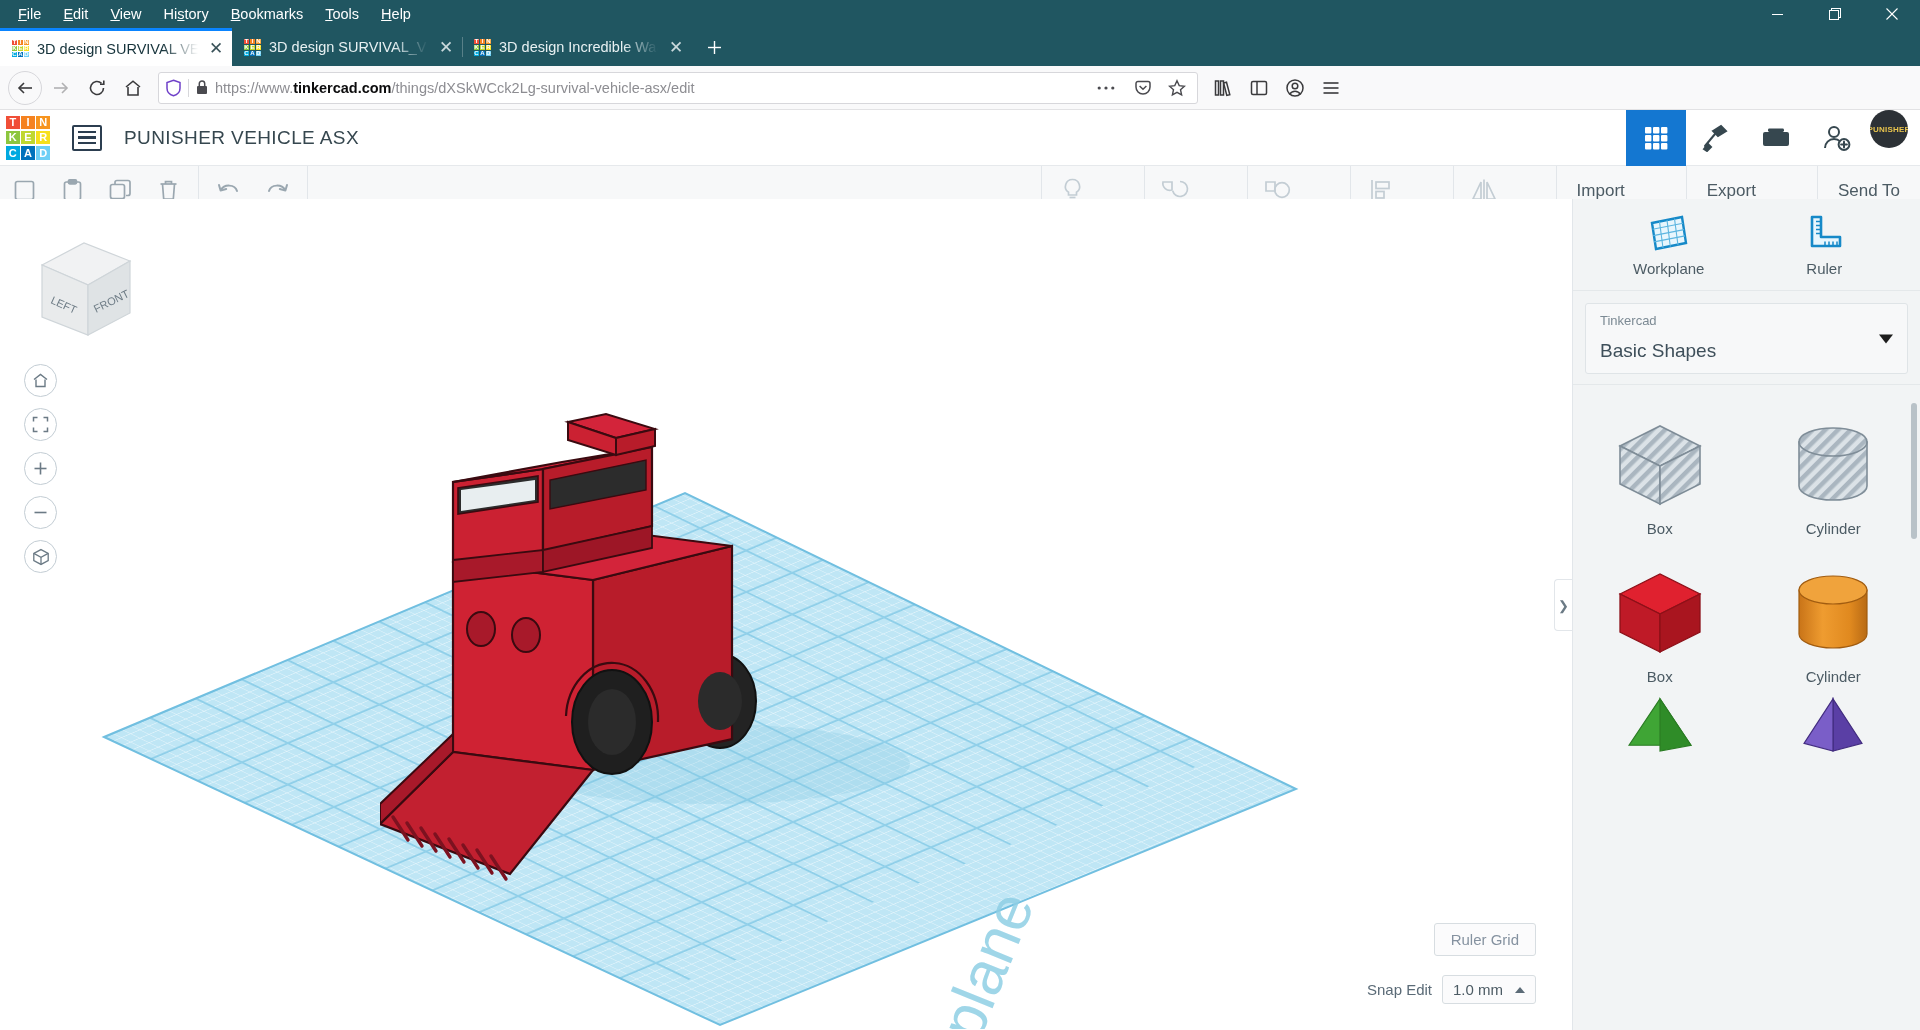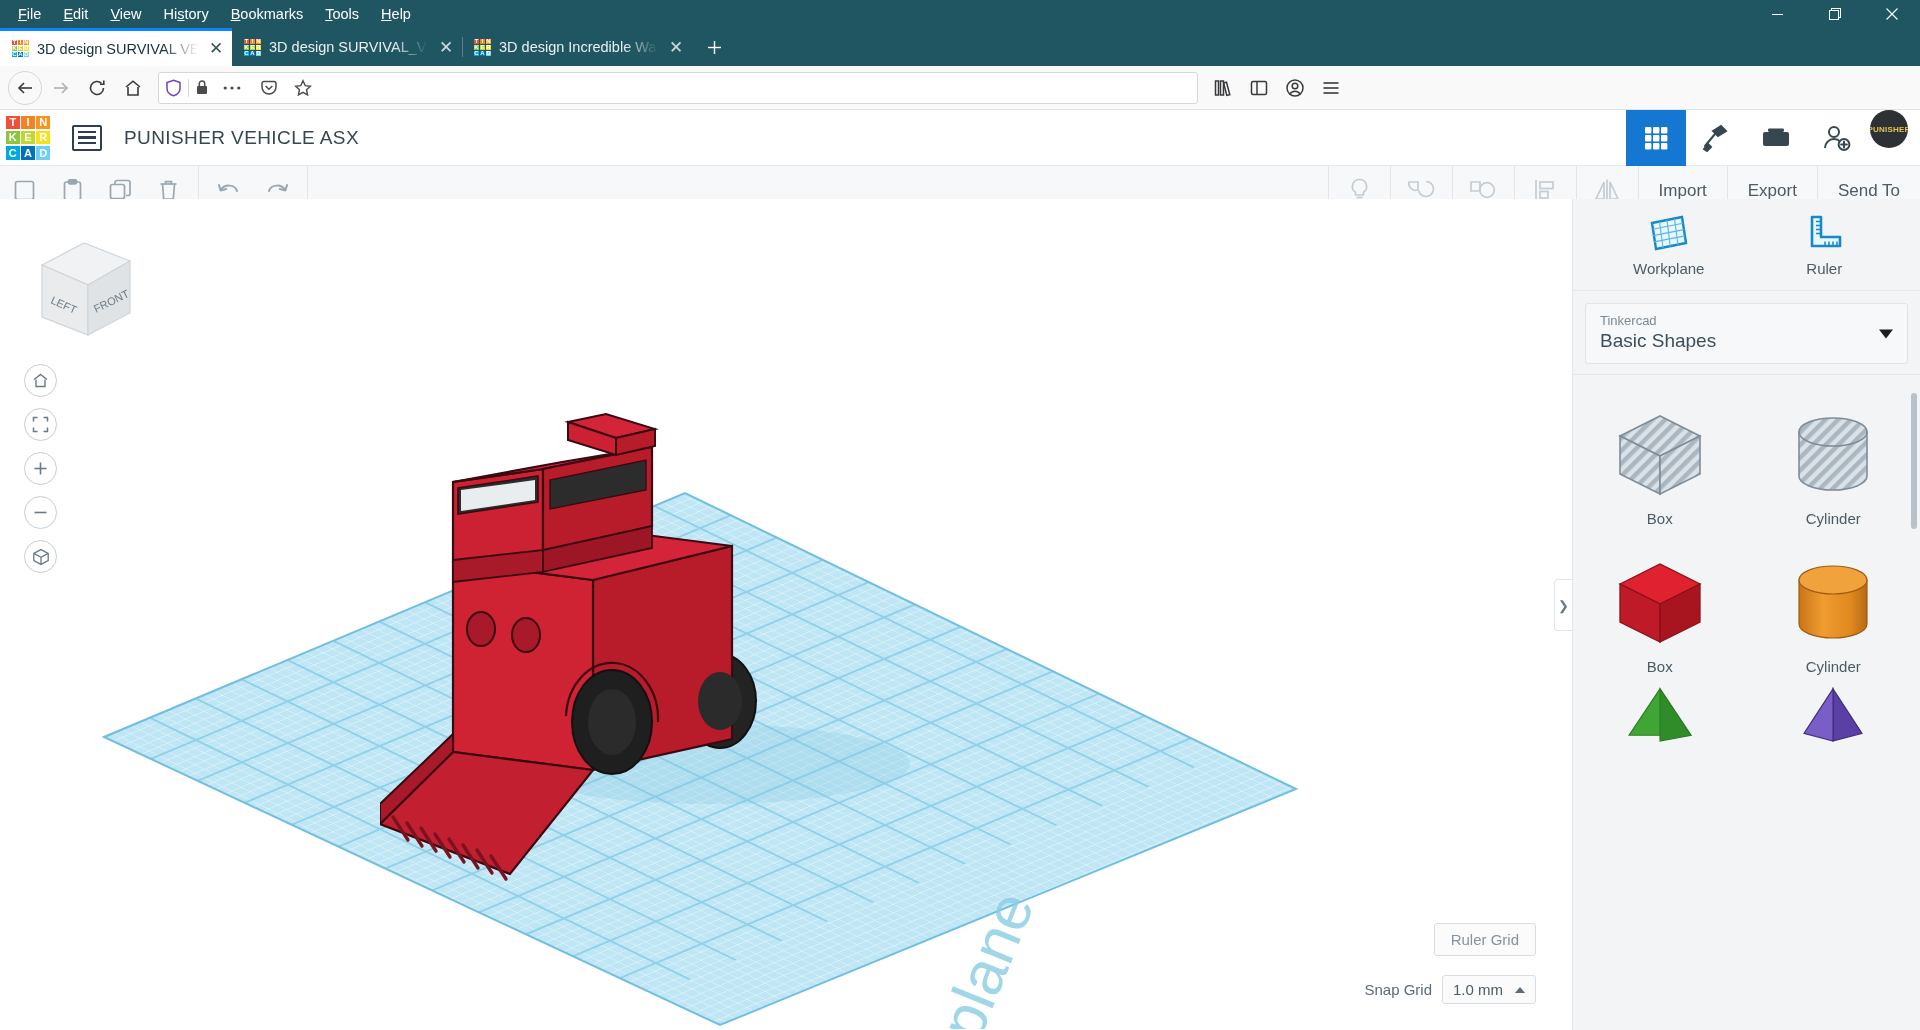--- a/index.html
+++ b/index.html
@@ -167,21 +167,21 @@
   }
   .tb-group { display: flex; align-items: center; }
   .tb-btn {
     width: 48px; height: 49px;
     display: flex; align-items: center; justify-content: center;
     color: #9aa7b0;
   }
   .tb-sep { width: 1px; background: #e2e6ea; margin: 0 6px; }
   .tb-right {
     position: absolute; right: 0; top: 0; height: 49px;
-    display: flex; align-items: stretch;
+    display: flex; align-items: stretch; gap: 41px;
   }
   .tb-iconbtn {
     width: 62px; display: flex; align-items: center; justify-content: center;
     color: #c3cdd4; border-left: 1px solid #e2e6ea;
   }
   .tb-textbtn {
     padding: 0 20px; display: flex; align-items: center; justify-content: center;
     font-size: 17px; color: #4c5b64; border-left: 1px solid #e2e6ea;
     white-space: nowrap;
   }
@@ -263,21 +263,21 @@
     display: flex; flex-direction: column; align-items: center; gap: 7px;
     width: 120px;
   }
   .rp-tool-label { font-size: 15px; color: #4c5b64; }
   .rp-select-wrap { padding: 12px 12px 10px; }
   .rp-select {
     background: #f7f8f9; border: 1px solid #dfe4e7; border-radius: 3px;
     padding: 9px 14px 11px; position: relative;
   }
   .rp-select-sub { font-size: 13px; color: #7c8a94; }
-  .rp-select-main { font-size: 19px; color: #3e4f5a; margin-top: 2px; }
+  .rp-select-main { font-size: 19px; color: #3e4f5a; margin-top: 12px; }
   .rp-select-caret {
     position: absolute; right: 14px; top: 50%; transform: translateY(-50%);
     width: 0; height: 0; border-left: 7px solid transparent;
     border-right: 7px solid transparent; border-top: 9px solid #1d1d1d;
   }
   .rp-grid {
     flex: 1; overflow: hidden; position: relative;
     border-top: 1px solid #e4e8ea;
     padding: 14px 0 0;
   }
@@ -421,20 +421,21 @@
         <path d="M8.5 1.3 L15 3.6 v5.6 c0 4-3.1 6.6-6.5 7.6 C5.1 15.8 2 13.2 2 9.2 V3.6 Z"></path>
       </svg>
     </div>
     <div class="url-divider"></div>
     <div class="url-icon">
       <svg width="14" height="17" viewBox="0 0 14 17" fill="none" stroke="currentColor" stroke-width="1.5">
         <rect x="2" y="7" width="10" height="8" rx="1" fill="currentColor" stroke="none"></rect>
         <path d="M4.3 7V4.6a2.7 2.7 0 0 1 5.4 0V7"></path>
       </svg>
     </div>
+    <div class="url-text"><span>https://www.</span><b>tinkercad.com</b><span>/things/dXSkWCck2Lg-survival-vehicle-asx/edit</span></div>
     <div class="url-icon" style="padding:0 8px;">
       <svg width="18" height="6" viewBox="0 0 18 6" fill="currentColor">
         <circle cx="2.2" cy="3" r="1.6"></circle>
           <circle cx="9" cy="3" r="1.6"></circle>
           <circle cx="15.8" cy="3" r="1.6"></circle>
       </svg>
     </div>
     <div class="url-icon" style="padding:0 5px;">
       <svg width="18" height="18" viewBox="0 0 18 18" fill="none" stroke="currentColor" stroke-width="1.5">
         <path d="M2 4.5a2 2 0 0 1 2-2h10a2 2 0 0 1 2 2V8c0 4-3.1 7-7 7S2 12 2 8Z"></path>
@@ -782,21 +783,21 @@
 
         <ellipse cx="340" cy="397" rx="22" ry="29" fill="#2b2b2b"></ellipse>
       </svg>
     </div>
 
     <div class="panel-handle">❯</div>
 
     <div class="edit-grid-btn">Ruler Grid</div>
 
     <div class="snapgrid-row">
-      <div class="snapgrid-label">Snap Grid</div>
+      <div class="snapgrid-label">Snap Edit</div>
       <div class="snapgrid-select">
         <span>1.0 mm</span>
         <span class="caret-up"></span>
       </div>
     </div>
   </div>
 
   <div class="right-panel">
 
     <div class="rp-tools">

